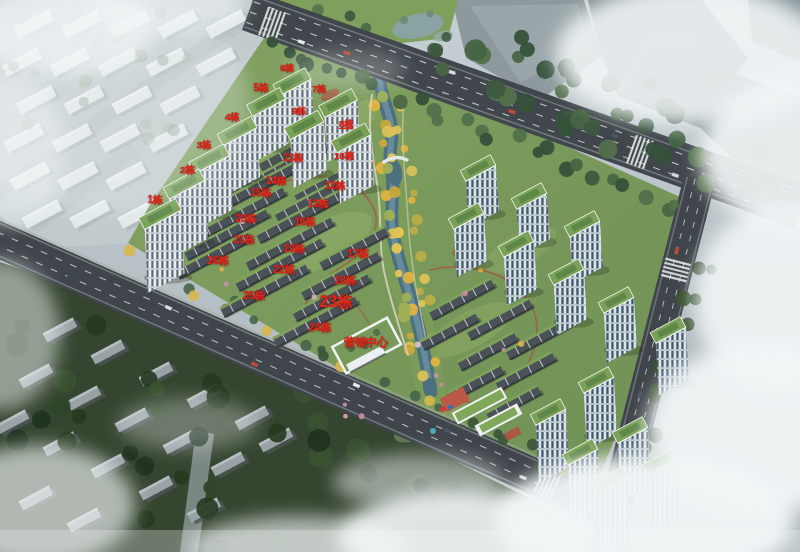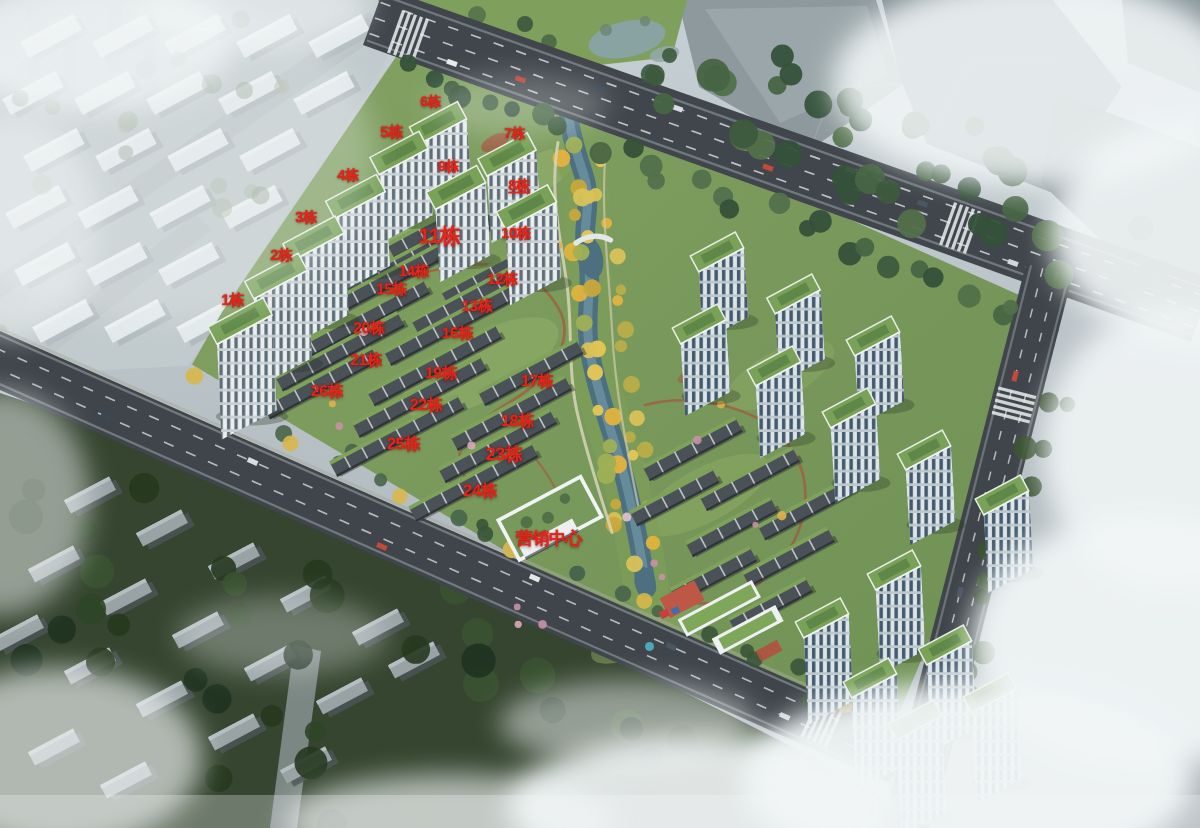--- a/index.html
+++ b/index.html
@@ -1069,35 +1069,35 @@
         <ellipse cx="345" cy="70" rx="60" ry="20" fill="#f2f6f7" opacity="0.25" filter="url(#soft)"></ellipse>
       </g>
   </svg>
   <div id="labels">
       <div class="bldg-label" style="left: 155px; top: 201px; color: rgb(227, 38, 27); font-size: 10.1px;">1栋</div>
       <div class="bldg-label" style="left: 179px; top: 171px; color: rgb(227, 38, 27); font-size: 9.9px; padding-left: 17px;">2栋</div>
       <div class="bldg-label" style="left: 204px; top: 146px; color: rgb(227, 38, 27); font-size: 9.7px;">3栋</div>
       <div class="bldg-label" style="left: 232px; top: 118px; color: rgb(227, 38, 27); font-size: 9.5px;">4栋</div>
       <div class="bldg-label" style="left: 261px; top: 89px; color: rgb(227, 38, 27); font-size: 10px;">5栋</div>
       <div class="bldg-label" style="left: 287px; top: 69px; color: rgb(227, 38, 27); font-size: 9.1px;">6栋</div>
-      <div class="bldg-label" style="left: 343px; top: 90px; color: rgb(227, 38, 27); font-size: 9.2px;">7栋</div>
+      <div class="bldg-label" style="left: 319px; top: 90px; color: rgb(227, 38, 27); font-size: 9.2px;">7栋</div>
       <div class="bldg-label" style="left: 346px; top: 125px; color: rgb(227, 38, 27); font-size: 9.5px; text-decoration: underline;">8栋</div>
       <div class="bldg-label" style="left: 299px; top: 112px; color: rgb(227, 38, 27); font-size: 9.4px;">9栋</div>
       <div class="bldg-label" style="left: 324px; top: 157px; color: rgb(227, 38, 27); font-size: 9.8px; margin-left: 20px;">10栋</div>
-      <div class="bldg-label" style="left: 293px; top: 159px; color: rgb(227, 38, 27); font-size: 14px;">11栋</div>
+      <div class="bldg-label" style="left: 293px; top: 159px; color: rgb(227, 38, 27); font-size: 10px;">11栋</div>
       <div class="bldg-label" style="left: 335px; top: 187px; color: rgb(227, 38, 27); font-size: 10px;">12栋</div>
       <div class="bldg-label" style="left: 318px; top: 205px; color: rgb(227, 38, 27); font-size: 10.2px;">13栋</div>
       <div class="bldg-label" style="left: 276px; top: 182px; color: rgb(227, 38, 27); font-size: 10px;">14栋</div>
       <div class="bldg-label" style="left: 261px; top: 194px; color: rgb(227, 38, 27); font-size: 10.1px;">15栋</div>
       <div class="bldg-label" style="left: 305px; top: 223px; color: rgb(227, 38, 27); font-size: 10.3px;">16栋</div>
       <div class="bldg-label" style="left: 358px; top: 255px; color: rgb(227, 38, 27); font-size: 10.6px;">17栋</div>
       <div class="bldg-label" style="left: 345px; top: 282px; color: rgb(227, 38, 27); font-size: 10.8px;">18栋</div>
       <div class="bldg-label" style="left: 294px; top: 250px; color: rgb(227, 38, 27); font-size: 10.5px;">19栋</div>
       <div class="bldg-label" style="left: 246px; top: 220px; color: rgb(227, 38, 27); font-size: 10.3px;">20栋</div>
       <div class="bldg-label" style="left: 244px; top: 241px; color: rgb(227, 38, 27); font-size: 10.4px; text-align: right;">21栋</div>
       <div class="bldg-label" style="left: 284px; top: 271px; color: rgb(227, 38, 27); font-size: 10.7px;">22栋</div>
-      <div class="bldg-label" style="left: 336px; top: 304px; color: rgb(227, 38, 27); font-size: 12px; text-align: center;">23栋</div>
+      <div class="bldg-label" style="left: 336px; top: 304px; color: rgb(227, 38, 27); font-size: 16px; text-align: center;">23栋</div>
       <div class="bldg-label" style="left: 320px; top: 328px; color: rgb(227, 38, 27); font-size: 11.1px;">24栋</div>
-      <div class="bldg-label" style="left: 269px; top: 297px; color: rgb(227, 38, 27); font-size: 10.9px;">25栋</div>
+      <div class="bldg-label" style="left: 254px; top: 297px; color: rgb(227, 38, 27); font-size: 10.9px;">25栋</div>
       <div class="bldg-label" style="left: 218px; top: 262px; color: rgb(227, 38, 27); font-size: 10.6px;">26栋</div>
-      <div class="bldg-label" style="left: 366px; top: 360px; color: rgb(227, 38, 27); font-size: 11.3px; text-align: right;">营销中心</div>
+      <div class="bldg-label" style="left: 366px; top: 343px; color: rgb(227, 38, 27); font-size: 11.3px; text-align: right;">营销中心</div>
     </div>
 </div>
 
 </body></html>

